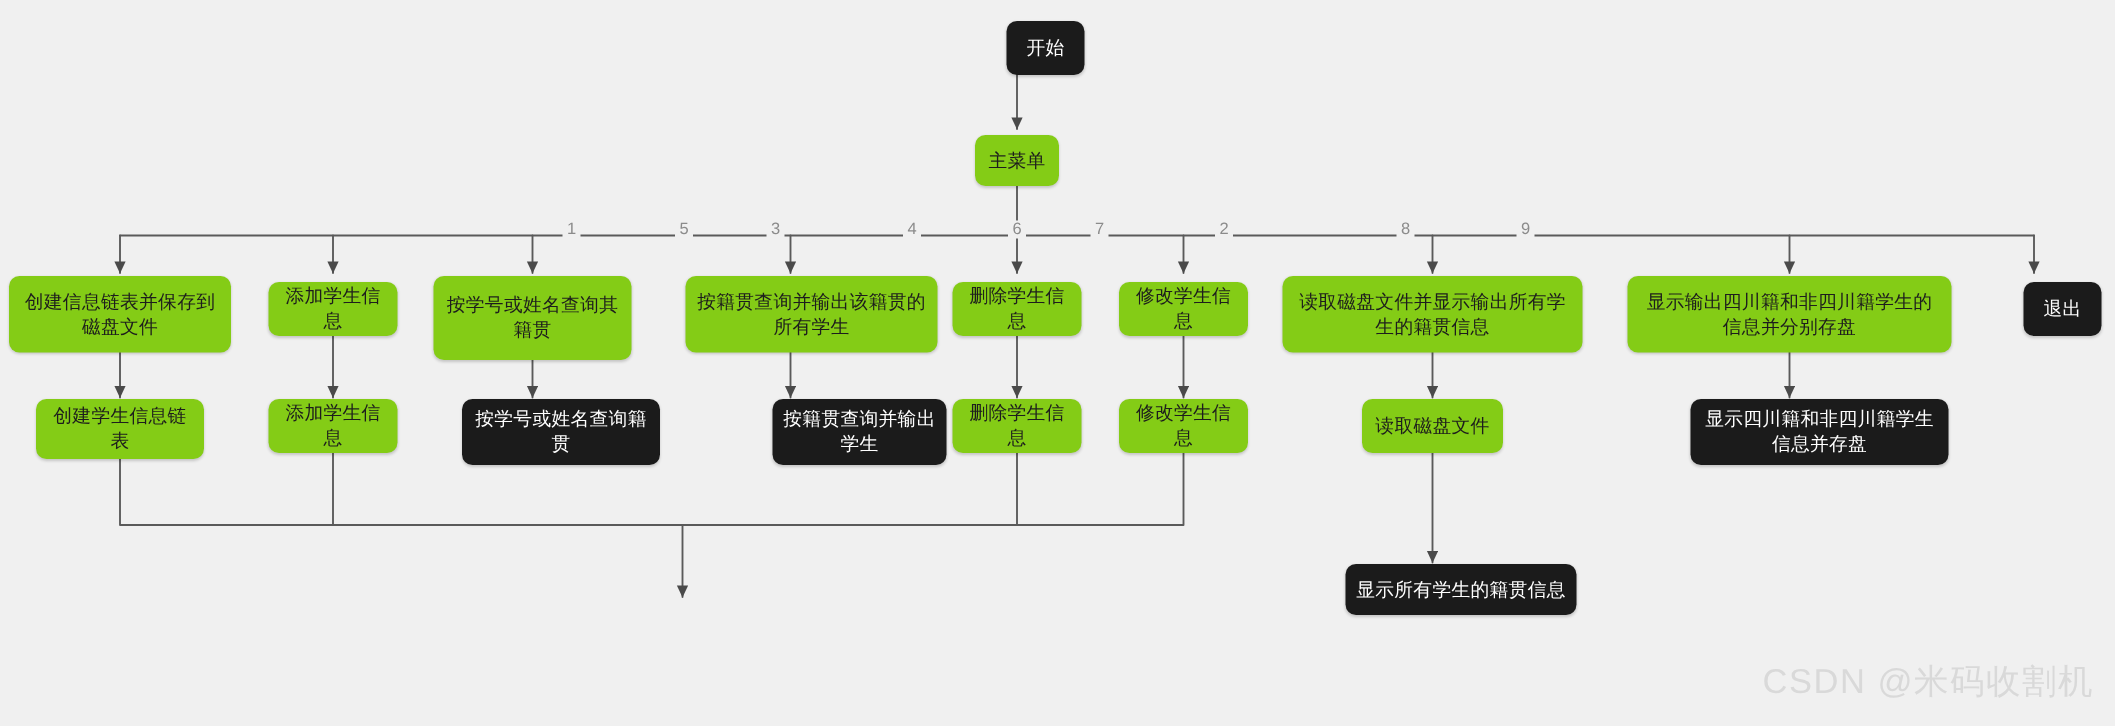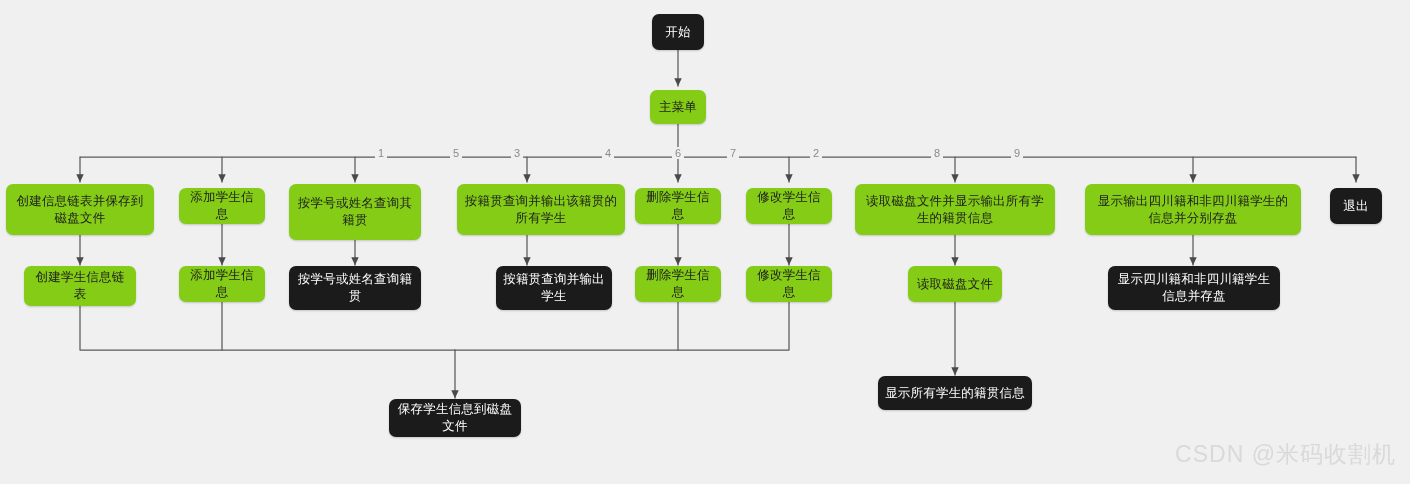--- a/index.html
+++ b/index.html
@@ -18,21 +18,21 @@
     display:flex;align-items:center;justify-content:center;
     text-align:center;
     border-radius:7px;
     font-size:12.5px;
     line-height:1.33;
     padding:4px 7px;
     letter-spacing:0.2px;
     box-shadow:0 1px 2px rgba(0,0,0,0.18);
   }
   .node.yellow{background:#84cc16;color:#1d1d1d;}
-  .node.dark{background:#1b1b1b;color:#ffffff;}
+  .node.dark{background:#1b1b1b;color:#ffffff;margin-left:19px;}
 
   .edge-label{
     position:absolute;
     font-size:11px;
     color:#8b8b8b;
     background:#f0f0f0;
     padding:0 3px;
     line-height:12px;
   }
 
@@ -117,21 +117,20 @@
   <div class="node yellow" style="left:746px;top:188px;width:86px;height:36px;">修改学生信息</div>
   <div class="node yellow" style="left:746px;top:266px;width:86px;height:36px;">修改学生信息</div>
 
   <div class="node yellow" style="left:855px;top:184px;width:200px;height:51px;">读取磁盘文件并显示输出所有学生的籍贯信息</div>
   <div class="node yellow" style="left:908px;top:266px;width:94px;height:36px;">读取磁盘文件</div>
   <div class="node dark" style="left:878px;top:376px;width:154px;height:34px;">显示所有学生的籍贯信息</div>
 
   <div class="node yellow" style="left:1085px;top:184px;width:216px;height:51px;">显示输出四川籍和非四川籍学生的信息并分别存盘</div>
   <div class="node dark" style="left:1108px;top:266px;width:172px;height:44px;">显示四川籍和非四川籍学生信息并存盘</div>
 
-  <div class="node dark" style="left:389px;top:399px;width:132px;height:38px;">保存学生信息到磁盘文件</div>
 
   <div class="edge-label" style="left:375px;top:147px;">1</div>
   <div class="edge-label" style="left:450px;top:147px;">5</div>
   <div class="edge-label" style="left:511px;top:147px;">3</div>
   <div class="edge-label" style="left:602px;top:147px;">4</div>
   <div class="edge-label" style="left:672px;top:147px;">6</div>
   <div class="edge-label" style="left:727px;top:147px;">7</div>
   <div class="edge-label" style="left:810px;top:147px;">2</div>
   <div class="edge-label" style="left:931px;top:147px;">8</div>
   <div class="edge-label" style="left:1011px;top:147px;">9</div>

